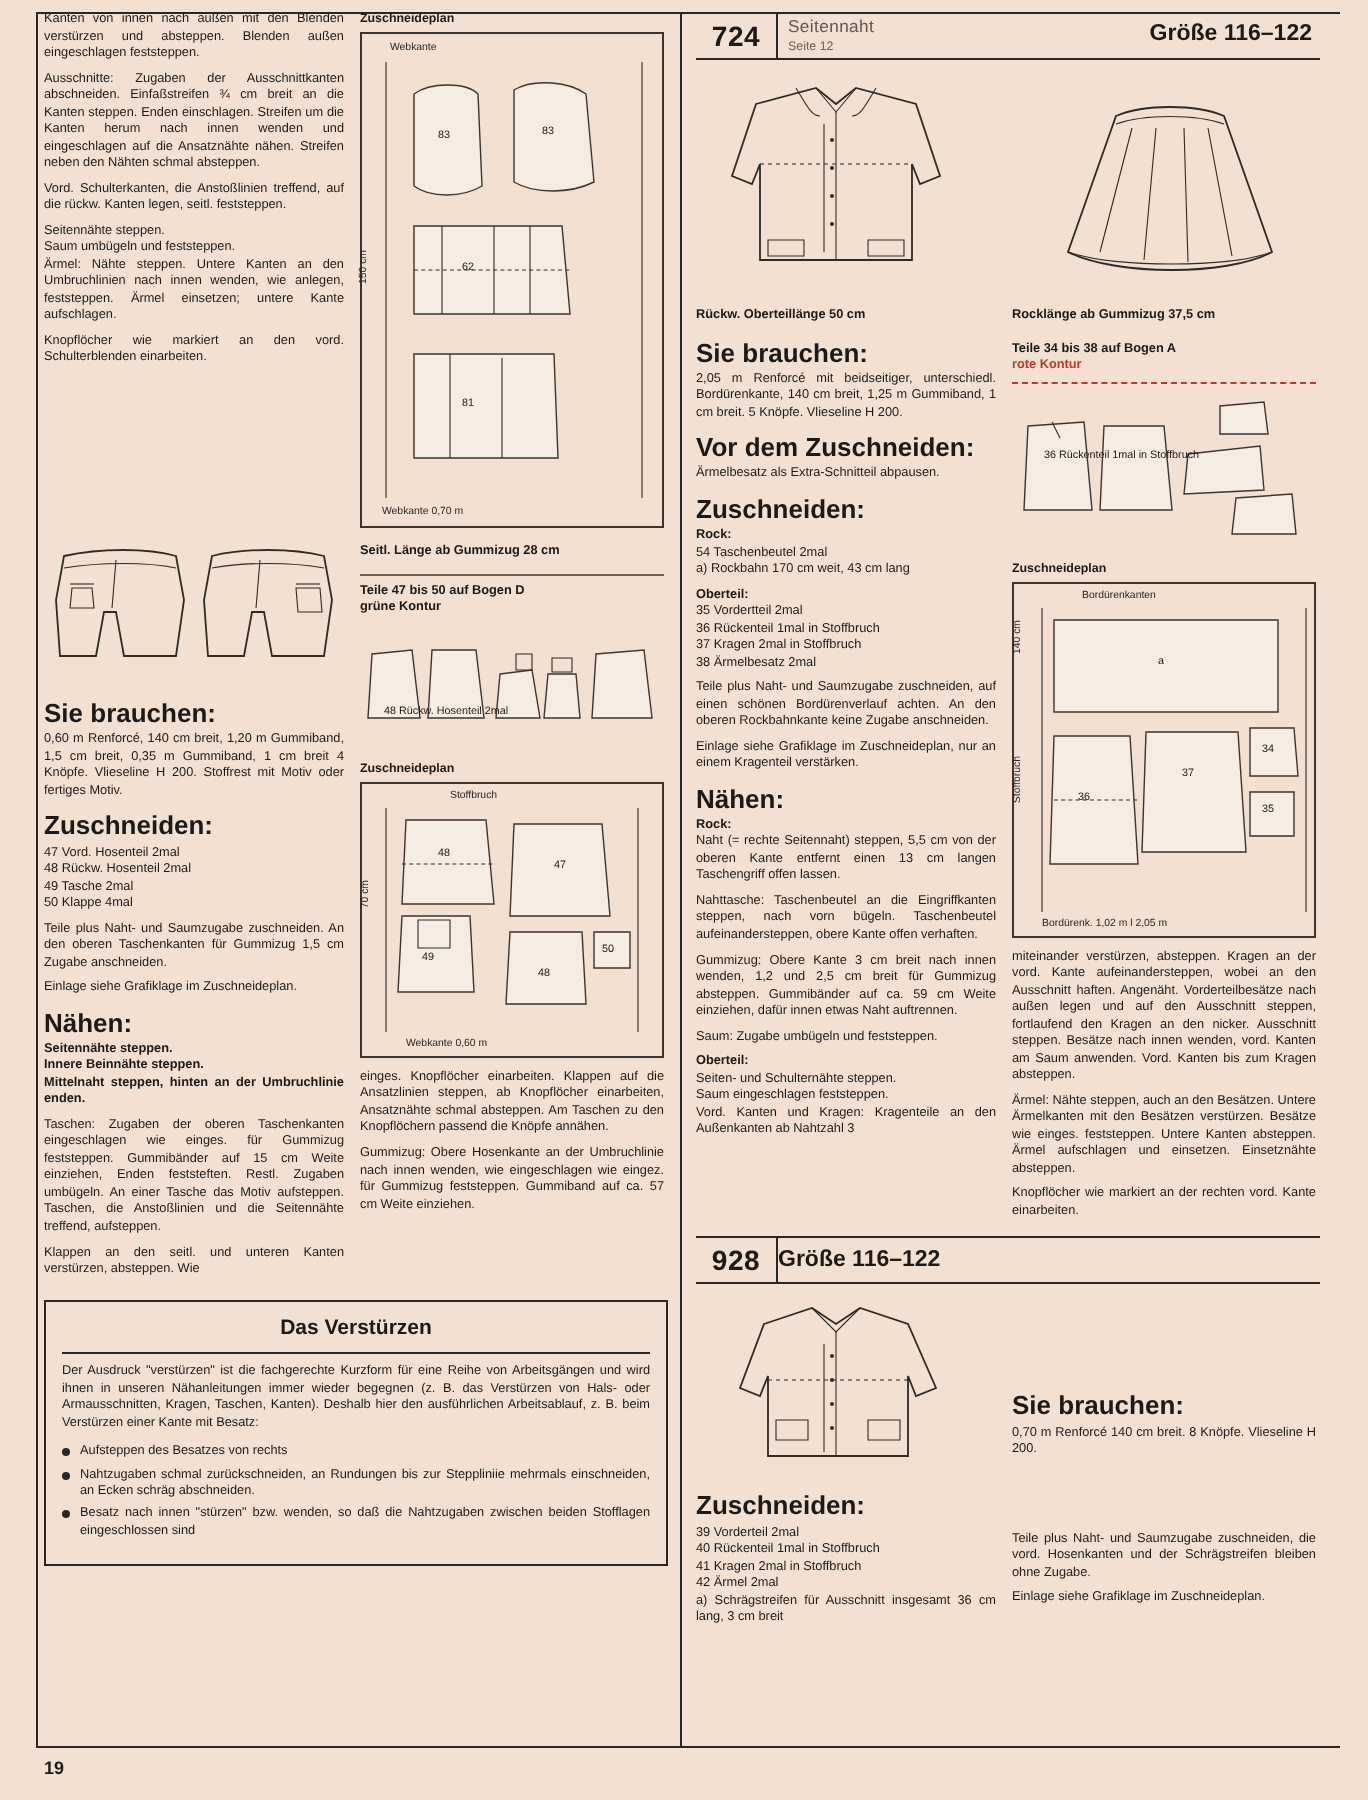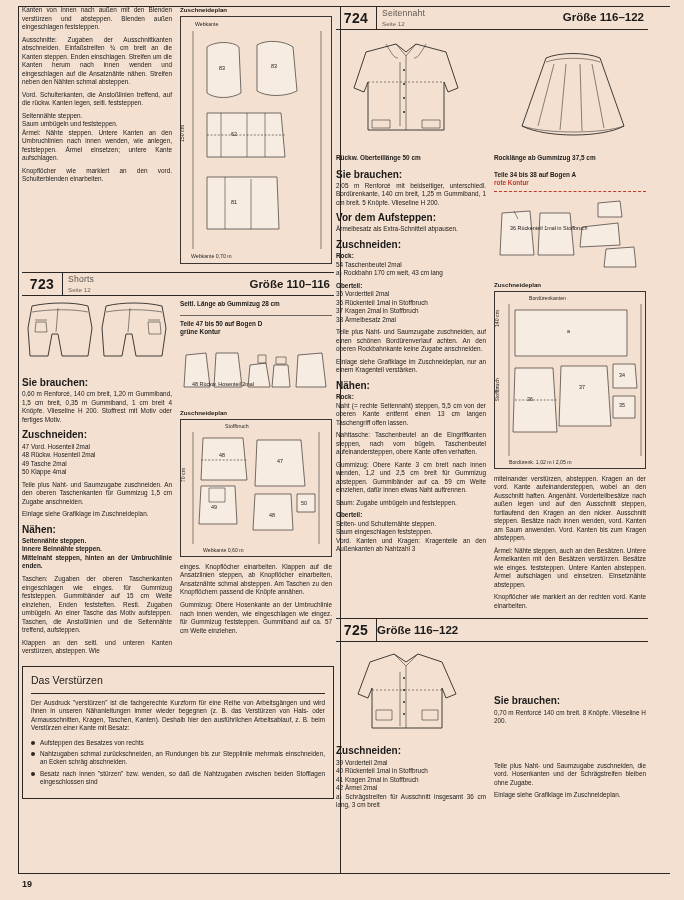--- a/index.html
+++ b/index.html
@@ -16,26 +16,26 @@
     background:#f3e0d1;
   }
   
   .frame-top{position:absolute;left:18px;right:14px;top:6px;height:1px;background:#2a2724;}
   .frame-bottom{position:absolute;left:18px;right:14px;bottom:26px;height:1px;background:#2a2724;}
   .frame-left{position:absolute;left:18px;top:6px;bottom:26px;width:1px;background:#2a2724;}
   .mid-divider{position:absolute;left:340px;top:6px;bottom:26px;width:1px;background:#2a2724;}
 
   .col{position:absolute;top:6px;width:312px;}
   .col-left{left:22px;}
-  .col-right{left:336px;}
+  .col-right{left:348px;}
 
   p,div,span{font-size:6.4px;line-height:1.32;}
   .txt{font-size:6.4px;line-height:1.33;text-align:justify;}
   .blk{margin-bottom:4px;}
-  h3.sec{font-size:10px;font-weight:bold;margin:0 0 1px 0;}
+  h3.sec{font-size:13px;font-weight:bold;margin:0 0 1px 0;}
 
   
   .pat-head{
     display:flex;align-items:stretch;
     border-top:1px solid #2a2724;border-bottom:1px solid #2a2724;
     height:22px;margin-bottom:4px;
   }
   .pat-num{
     width:40px;border-right:1px solid #2a2724;
     display:flex;align-items:center;justify-content:center;
@@ -121,28 +121,20 @@
           <div class="pnum" style="left:90px;top:46px;">83</div>
           <div class="pnum" style="left:50px;top:114px;">62</div>
           <div class="pnum" style="left:50px;top:182px;">81</div>
           <div class="lbl" style="left:10px;bottom:3px;">Webkante  0,70 m</div>
         </div>
       </div>
     </div>
 
     <div style="height:8px"></div>
 
-    <div class="pat-head">
-      <div class="pat-num">723</div>
-      <div class="pat-name">
-        <span class="nm">Shorts</span>
-        <span class="pg">Seite 12</span>
-      </div>
-      <div class="pat-size">Größe 110–116</div>
-    </div>
 
     <div class="two">
       <div class="c1">
         <svg width="150" height="72" viewBox="0 0 150 72">
           <path class="ln" d="M10 6 C28 2 52 2 66 6 L70 28 L66 56 L40 56 L36 34 L30 34 L26 56 L8 56 L6 28 Z"></path>
           <path class="lnthin" d="M10 12 C28 9 52 9 66 12"></path>
           <path class="lnthin" d="M36 8 L34 32"></path>
           <path class="lnthin" d="M14 22 L24 22 L25 32 L13 32 Z"></path>
           <path class="lnthin" d="M13 20 L25 20"></path>
           <path class="ln" d="M84 6 C100 2 124 2 140 6 L144 28 L140 56 L114 56 L110 34 L104 34 L100 56 L82 56 L80 28 Z"></path>
@@ -216,21 +208,21 @@
         </div>
 
         <div class="txt" style="margin-top:6px;">einges. Knopflöcher einarbeiten. Klappen auf die Ansatzlinien steppen, ab Knopflöcher einarbeiten, Ansatznähte schmal absteppen. Am Taschen zu den Knopflöchern passend die Knöpfe annähen.</div>
         <div class="txt" style="margin-top:4px;">Gummizug: Obere Hosenkante an der Umbruchlinie nach innen wenden, wie eingeschlagen wie eingez. für Gummizug feststeppen. Gummiband auf ca. 57 cm Weite einziehen.</div>
       </div>
     </div>
 
     <div style="height:10px"></div>
 
     <div style="border:1px solid #2a2724;padding:7px 8px 9px 8px;">
-      <h3 style="font-size:10.5px;font-weight:normal;margin:0 0 5px 0;">Das Verstürzen</h3>
+      <h3 style="font-size:10.5px;font-weight:bold;margin:0 0 5px 0;text-align:center;">Das Verstürzen</h3>
       <div class="rule"></div>
       <div class="txt" style="margin-bottom:6px;">Der Ausdruck "verstürzen" ist die fachgerechte Kurzform für eine Reihe von Arbeitsgängen und wird ihnen in unseren Nähanleitungen immer wieder begegnen (z. B. das Verstürzen von Hals- oder Armausschnitten, Kragen, Taschen, Kanten). Deshalb hier den ausführlichen Arbeitsablauf, z. B. beim Verstürzen einer Kante mit Besatz:</div>
       <ul class="bullets">
         <li>Aufsteppen des Besatzes von rechts</li>
         <li>Nahtzugaben schmal zurückschneiden, an Rundungen bis zur Steppliniie mehrmals einschneiden, an Ecken schräg abschneiden.</li>
         <li>Besatz nach innen "stürzen" bzw. wenden, so daß die Nahtzugaben zwischen beiden Stofflagen eingeschlossen sind</li>
       </ul>
     </div>
   </div>
 
@@ -260,21 +252,21 @@
           <circle cx="68" cy="64" r="1" fill="#2e2a26"></circle>
           <circle cx="68" cy="78" r="1" fill="#2e2a26"></circle>
           <path class="lnthin" d="M36 86 L54 86 L54 94 L36 94 Z"></path>
           <path class="lnthin" d="M86 86 L104 86 L104 94 L86 94 Z"></path>
         </svg>
         <div class="txt" style="font-weight:bold;margin-top:2px;">Rückw. Oberteillänge 50 cm</div>
 
         <h3 class="sec" style="margin-top:5px;">Sie brauchen:</h3>
         <div class="txt blk">2,05 m Renforcé mit beidseitiger, unterschiedl. Bordürenkante, 140 cm breit, 1,25 m Gummiband, 1 cm breit. 5 Knöpfe. Vlieseline H 200.</div>
 
-        <h3 class="sec">Vor dem Aufsteppen:</h3>
+        <h3 class="sec">Vor dem Zuschneiden:</h3>
         <div class="txt blk">Ärmelbesatz als Extra-Schnitteil abpausen.</div>
 
         <h3 class="sec">Zuschneiden:</h3>
         <div class="txt" style="font-weight:bold;">Rock:</div>
         <div class="txt">54  Taschenbeutel 2mal</div>
         <div class="txt blk">a)  Rockbahn 170 cm weit, 43 cm lang</div>
         <div class="txt" style="font-weight:bold;">Oberteil:</div>
         <div class="txt">35  Vordertteil 2mal</div>
         <div class="txt">36  Rückenteil 1mal in Stoffbruch</div>
         <div class="txt">37  Kragen 2mal in Stoffbruch</div>
@@ -348,21 +340,21 @@
 
         <div class="txt" style="margin-top:6px;">miteinander verstürzen, absteppen. Kragen an der vord. Kante aufeinandersteppen, wobei an den Ausschnitt haften. Angenäht. Vorderteilbesätze nach außen legen und auf den Ausschnitt steppen, fortlaufend den Kragen an den nicker. Ausschnitt steppen. Besätze nach innen wenden, vord. Kanten am Saum anwenden. Vord. Kanten bis zum Kragen absteppen.</div>
         <div class="txt" style="margin-top:4px;">Ärmel: Nähte steppen, auch an den Besätzen. Untere Ärmelkanten mit den Besätzen verstürzen. Besätze wie einges. feststeppen. Untere Kanten absteppen. Ärmel aufschlagen und einsetzen. Einsetznähte absteppen.</div>
         <div class="txt" style="margin-top:4px;">Knopflöcher wie markiert an der rechten vord. Kante einarbeiten.</div>
       </div>
     </div>
 
     <div style="height:8px"></div>
 
     <div class="pat-head">
-      <div class="pat-num">725</div>
+      <div class="pat-num">928</div>
       <div class="pat-size">Größe 116–122</div>
     </div>
 
     <div class="two">
       <div class="c1">
         <svg width="150" height="92" viewBox="0 0 150 92">
           <path class="ln" d="M34 16 L58 8 L70 16 L82 8 L106 16 L120 48 L110 52 L106 42 L106 82 L36 82 L36 42 L32 52 L22 48 Z"></path>
           <path class="lnthin" d="M58 8 L70 20 L82 8"></path>
           <path class="lnthin" d="M70 20 L70 82"></path>
           <path class="lnthin" d="M64 26 L64 80"></path>

